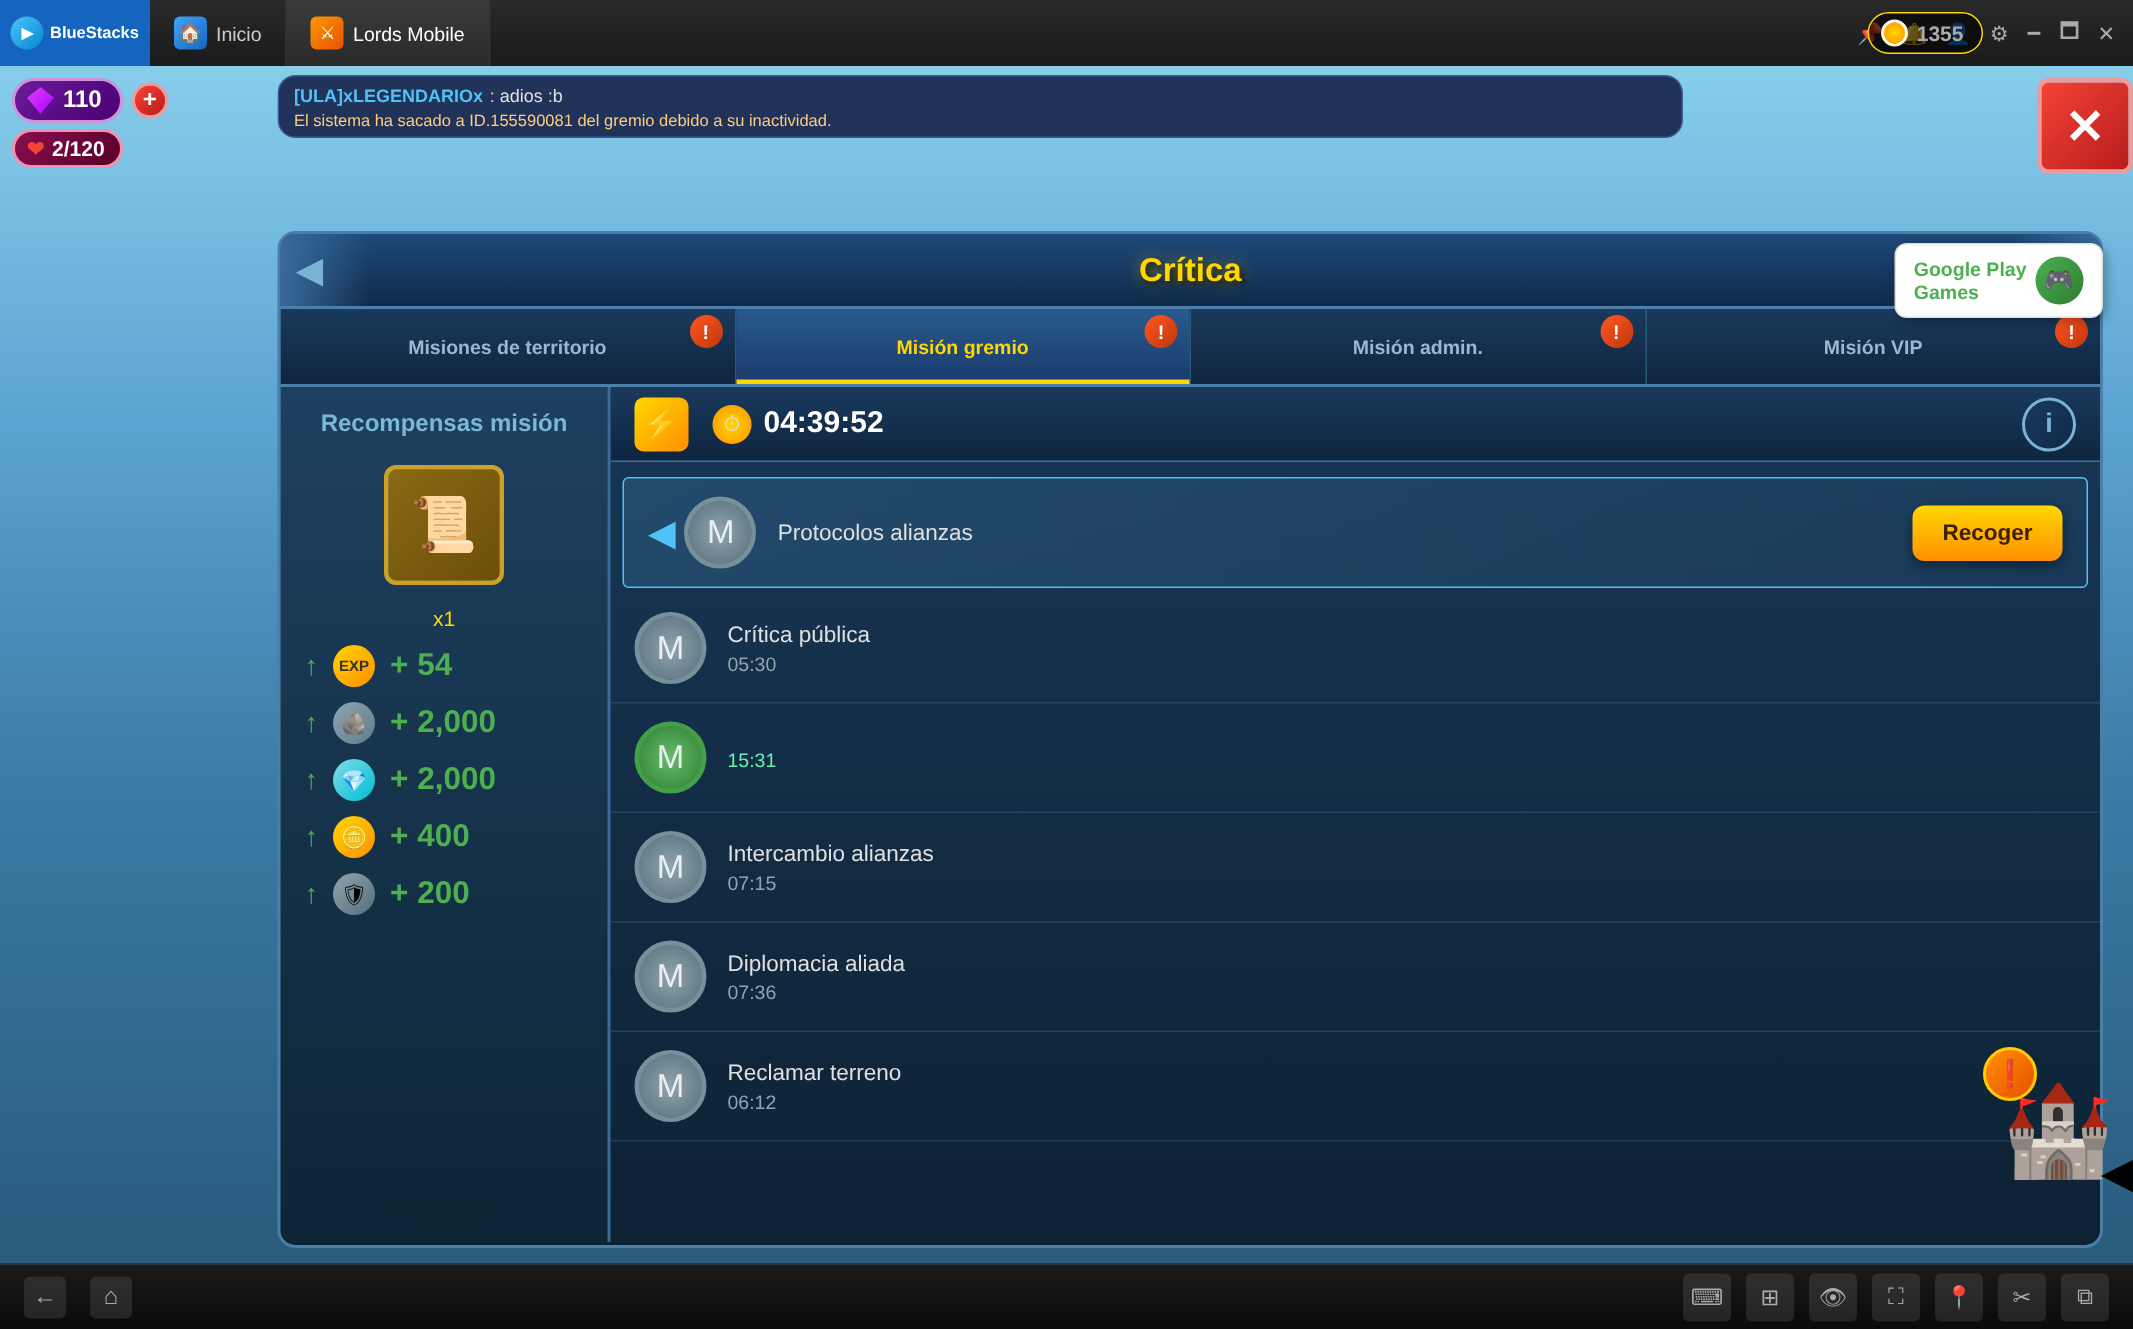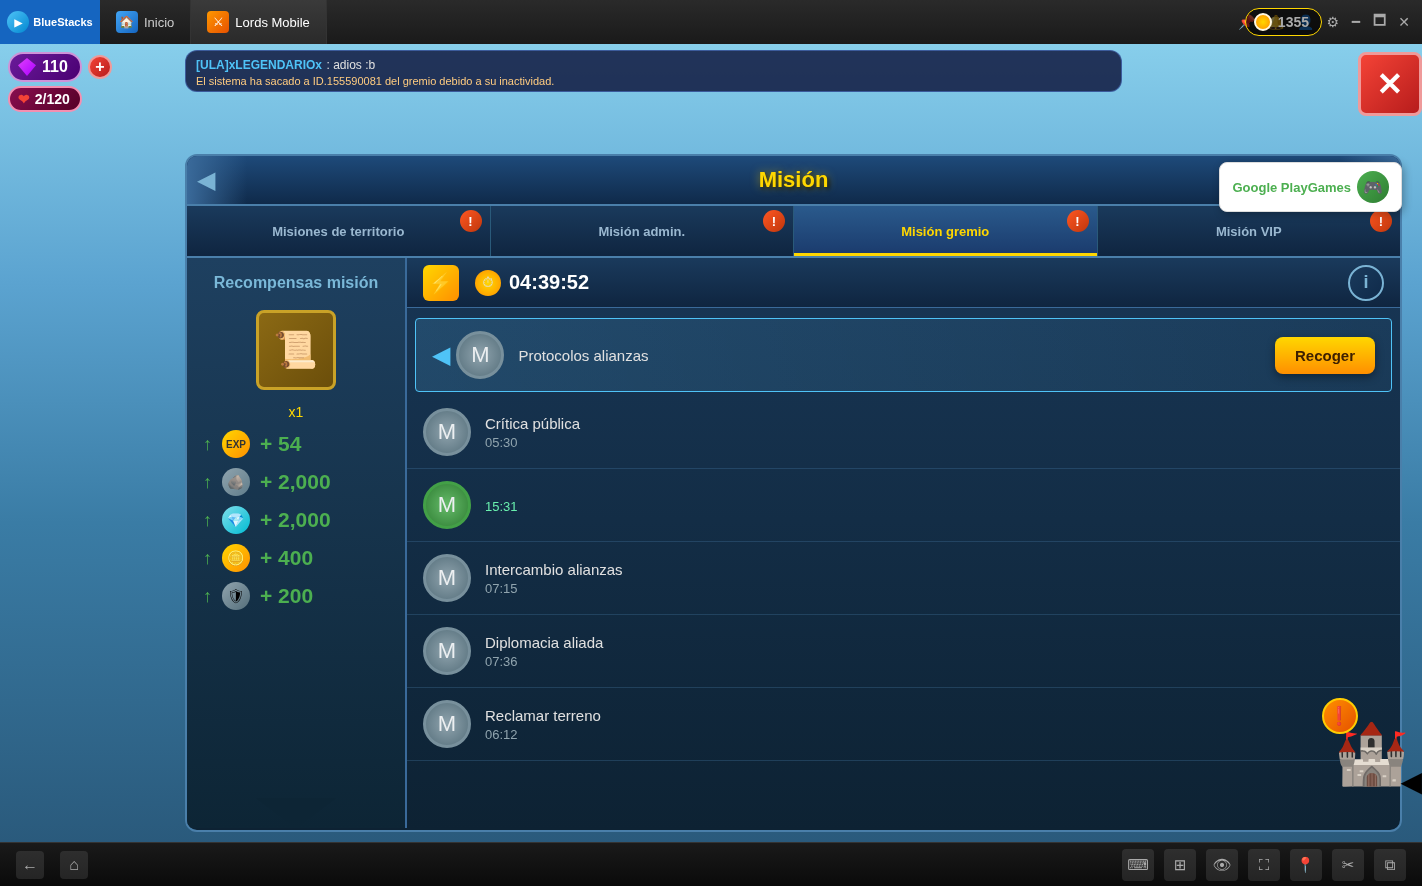--- a/index.html
+++ b/index.html
@@ -714,52 +714,52 @@
     <div class="chat-bar">
       <div>
         <span class="chat-guild-tag">[ULA]xLEGENDARIOx</span>
         <span class="chat-message"> : <span>adios :b</span></span>
       </div>
       <div class="chat-system">El sistema ha sacado a ID.155590081 del gremio debido a su inactividad.</div>
     </div>
   </div>
 
   <div class="google-play-badge">
-    <div style="display:flex; flex-direction:row; align-items:flex-start;">
+    <div style="display:flex; flex-direction:column; align-items:flex-start;">
       <span class="google-play-text">
         <span>Google Play</span>
       </span>
       <span class="google-play-text">
         <span style="color:#4caf50; font-weight:bold;margin-top:24px;">Games</span>
       </span>
     </div>
     <div class="gamepad-icon">🎮</div>
   </div>
 
   <div class="red-x-button">✕</div>
 
   <div class="mission-panel">
 
     <div class="mission-title-bar">
       <span class="mission-nav-arrow mission-nav-left">◀</span>
-      <span class="mission-title-text">Misión</span>
+      <span class="mission-title-text">Crítica</span>
       <span class="mission-nav-arrow mission-nav-right">▶</span>
     </div>
 
     <div class="mission-tabs">
       <div class="mission-tab">
         <span>Misiones de territorio</span>
         <div class="tab-badge"></div>
       </div>
+      <div class="mission-tab active">
+        <span>Misión gremio</span>
+        <div class="tab-badge"></div>
+      </div>
       <div class="mission-tab">
         <span>Misión admin.</span>
-        <div class="tab-badge"></div>
-      </div>
-      <div class="mission-tab active">
-        <span>Misión gremio</span>
         <div class="tab-badge"></div>
       </div>
       <div class="mission-tab">
         <span>Misión VIP</span>
         <div class="tab-badge"></div>
       </div>
     </div>
 
     <div class="mission-content">
 

